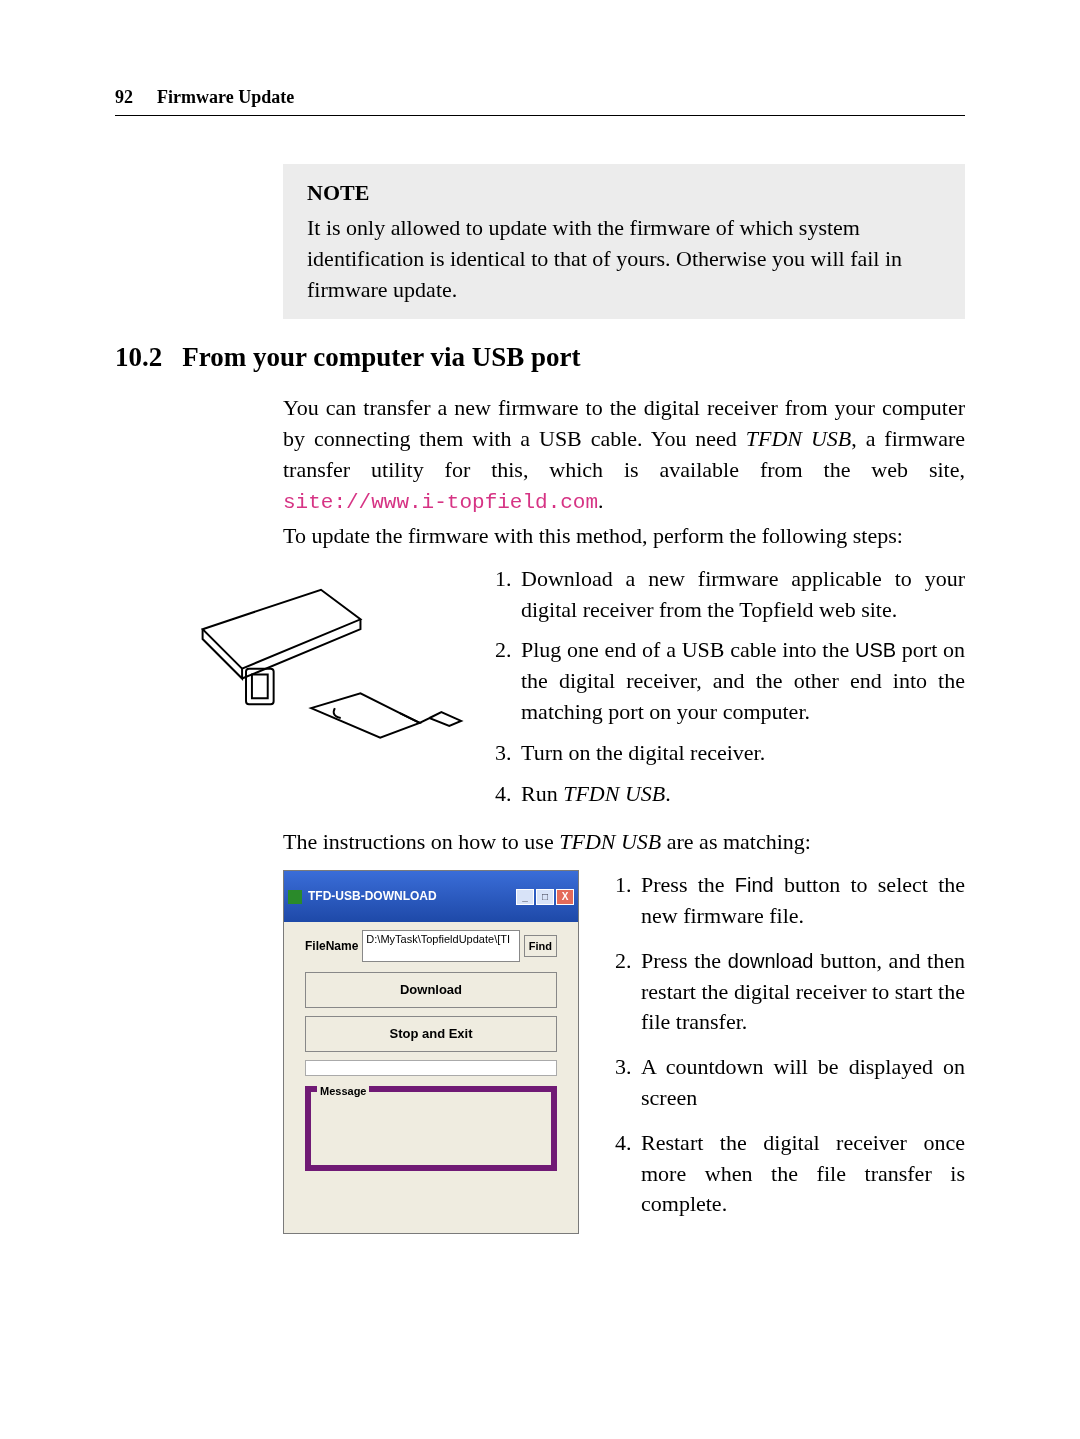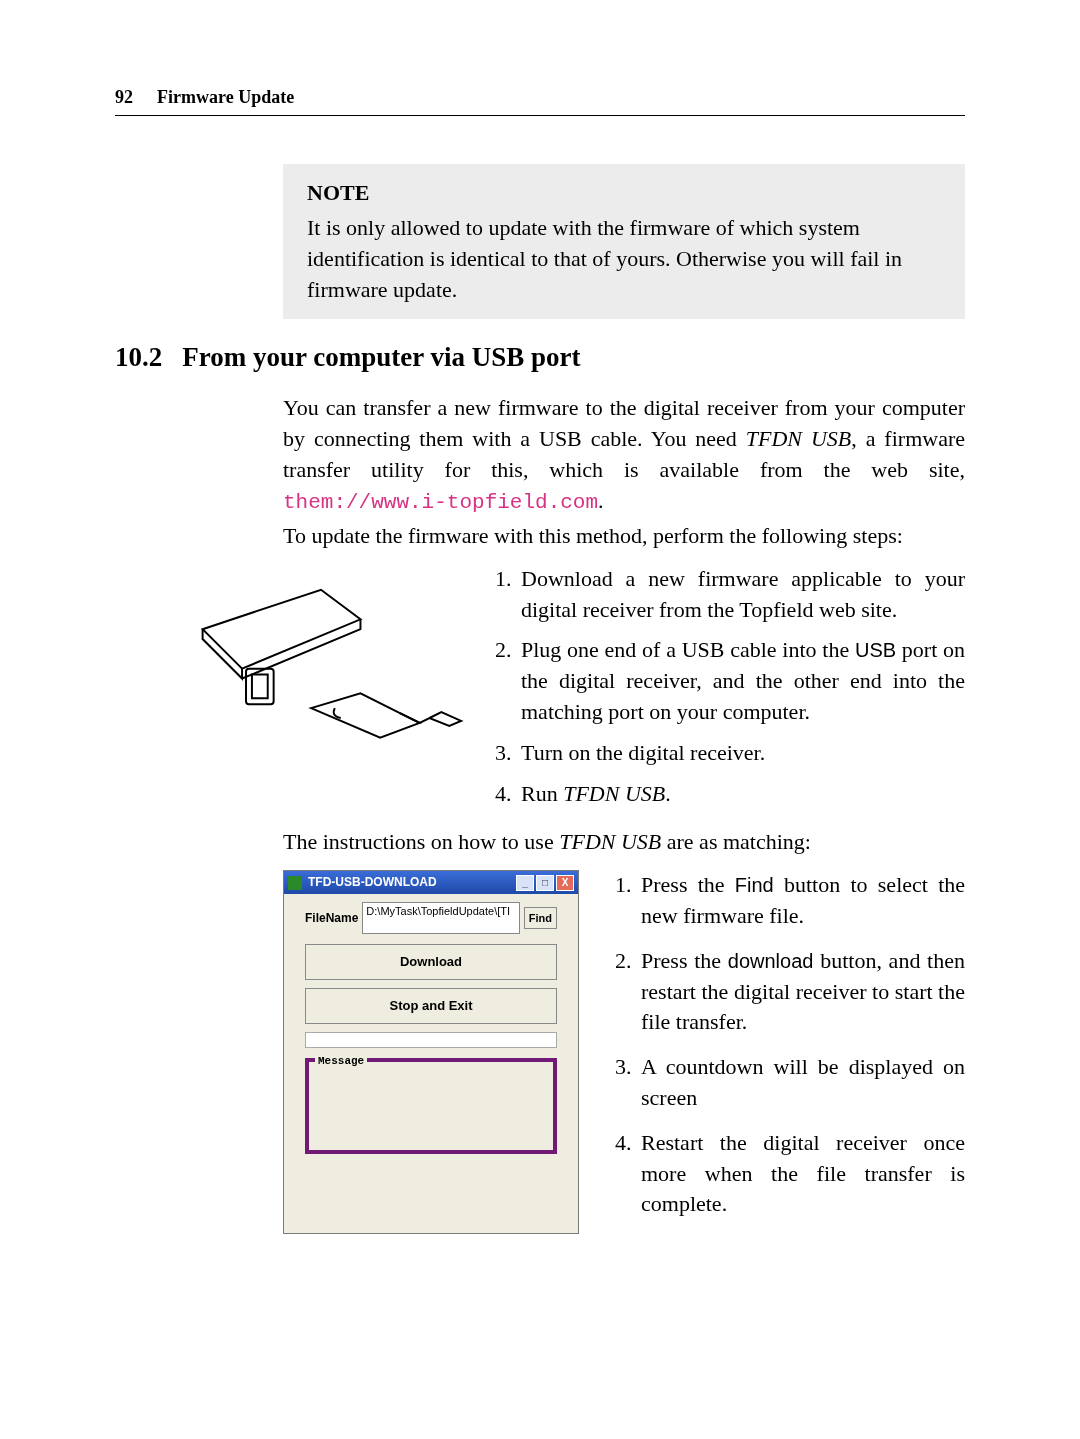--- a/index.html
+++ b/index.html
@@ -111,21 +111,21 @@
       border: 1px solid #7a7a7a;
       background: #efece0;
       font-family: Tahoma, Arial, sans-serif;
       font-size: 13px;
     }
     .titlebar {
       background: linear-gradient(#3a6dd8, #1e49a8);
       color: #fff;
       display: flex;
       align-items: center;
-      padding: 3px 4px;
+      padding: 17px 4px;
       font-size: 12px;
       font-weight: bold;
       justify-content: center;
     }
     .titlebar-icon {
       width: 14px;
       height: 14px;
       background: #2a8a2a;
       margin-right: 6px;
       display: inline-block;
@@ -189,25 +189,24 @@
       margin-bottom: 8px;
     }
     .progress {
       width: 100%;
       height: 16px;
       border: 1px solid #aaa;
       background: #fff;
       margin-bottom: 10px;
     }
     .msg-group {
-      border: 4px solid #701a75;
+      border: 6px solid #701a75;
       padding: 4px;
-      height: 96px;
+      height: 85px;
       position: relative;
-      font-family: Liberation Mono, monospace;
     }
     .msg-label {
       position: absolute;
       top: -8px;
       left: 6px;
       background: #efece0;
       padding: 0 3px;
       font-size: 11px;
       font-weight: bold;
     }
@@ -237,21 +236,21 @@
   <div>It is only allowed to update with the firmware of which system identification is identical to that of yours. Otherwise you will fail in firmware update.</div>
 </div>
 
 <div class="section-heading">
   <span>10.2</span>
   <span>From your computer via USB port</span>
 </div>
 
 <div class="indented">
   <div class="para para-top">
-    <span>You can transfer a new firmware to the digital receiver from your computer by connecting them with a USB cable. You need </span><span class="italic">TFDN USB</span><span>, a firmware transfer utility for this, which is available from the web site, </span><span class="url">them://www.i-topfield.com</span><span>.</span>
+    <span>You can transfer a new firmware to the digital receiver from your computer by connecting them with a USB cable. You need </span><span class="italic">TFDN USB</span><span>, a firmware transfer utility for this, which is available from the web site, </span><span class="url">site://www.i-topfield.com</span><span>.</span>
   </div>
   <div class="para">To update the firmware with this method, perform the following steps:</div>
 </div>
 
 <div class="row" style="margin-left:168px;justify-content:space-between;">
   <div class="card-img" style="margin-left:-110px;">
     <svg class="card-svg" viewBox="0 0 300 200">
       <g stroke="#000" stroke-width="2" fill="none">
         <path d="M 30 60 L 150 20 L 190 50 L 70 100 Z"></path>
         <path d="M 30 60 L 30 70 L 70 110 L 70 100"></path>

